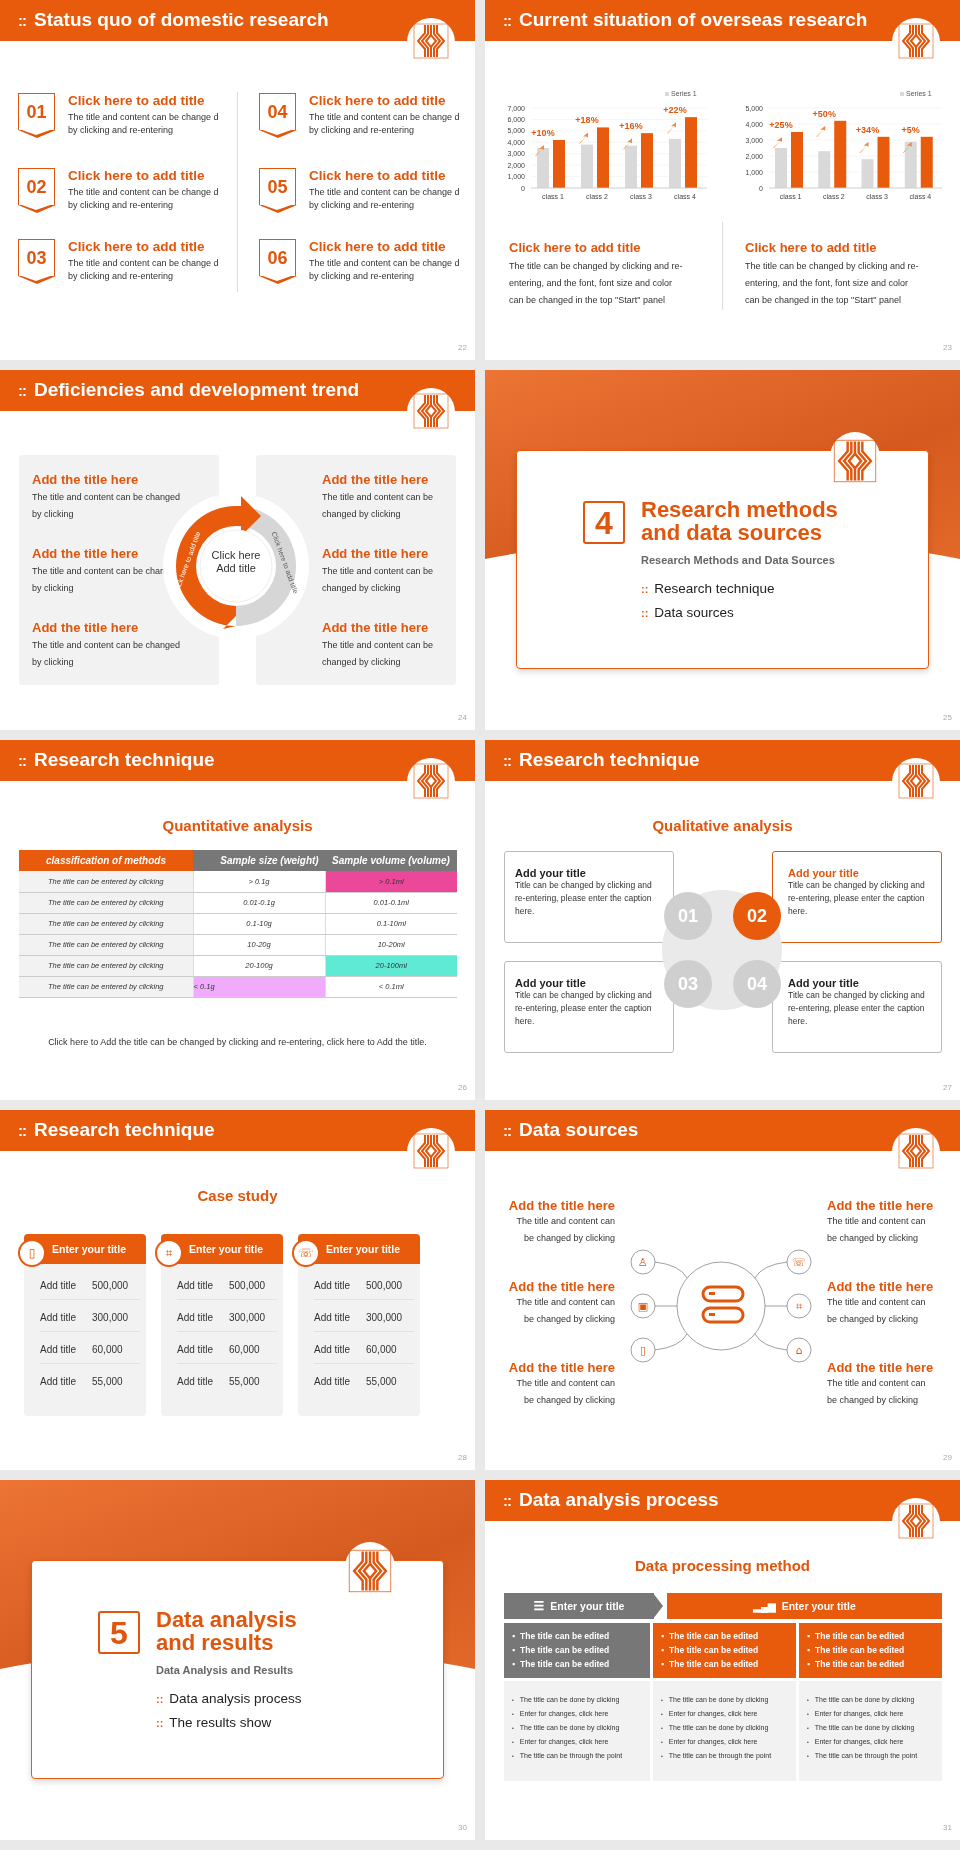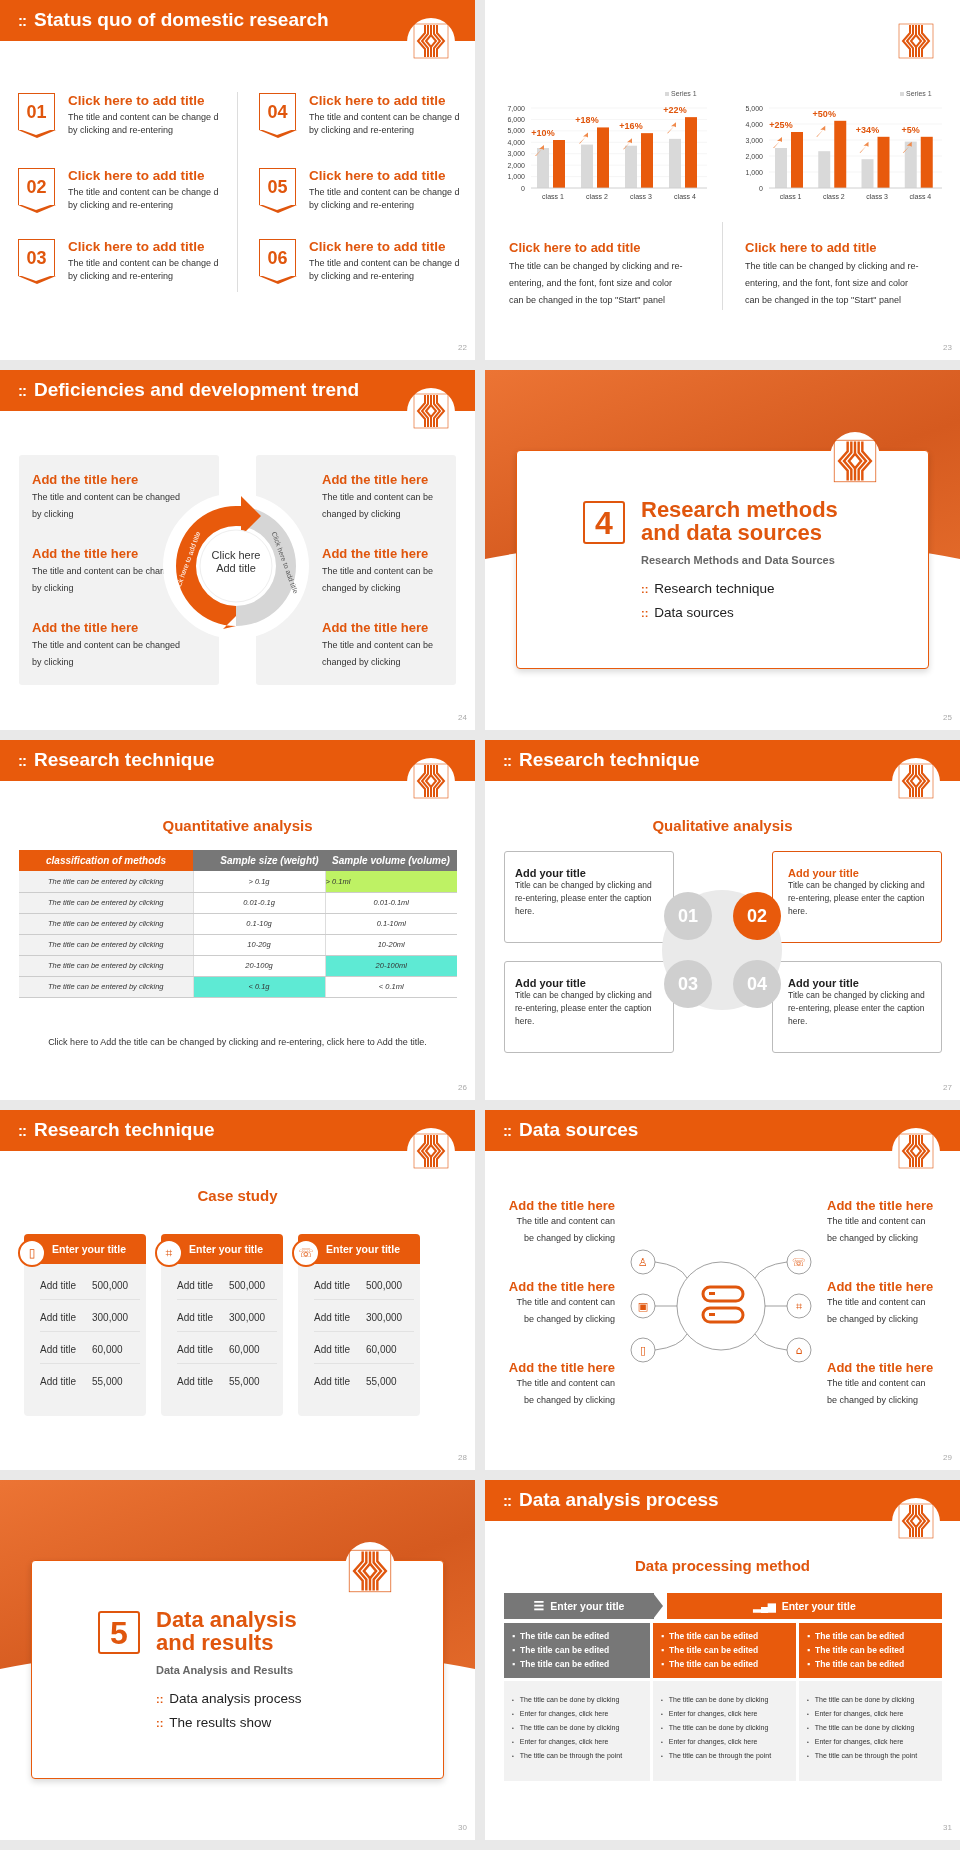--- a/index.html
+++ b/index.html
@@ -74,20 +74,21 @@
     </div>
   <div class="s22item" style="left:259px;top:239px;">
       <div class="s22badge">06</div>
       <div class="s22title">Click here to add title</div>
       <div class="s22text">The title and content can be change d by clicking and re-entering</div>
     </div>
   <div class="pnum">22</div>
 </div>
 
 <div class="slide" style="left:485px;top:0;">
+  <div class="hdr"><span class="dots">::</span><span>Current situation of overseas research</span></div>
   <div class="logo">
       <svg width="36" height="36" viewBox="0 0 36 36">
         <rect x="1" y="1" width="34" height="34" fill="none" stroke="#e0560d" stroke-width="0.6"></rect>
         <g fill="none" stroke="#e0560d" stroke-width="2">
           <path d="M12 2 V10 L5 18 L12 26 V34"></path>
           <path d="M24 2 V10 L31 18 L24 26 V34"></path>
           <path d="M15 2 V11 L9 18 L15 25 V34"></path>
           <path d="M21 2 V11 L27 18 L21 25 V34"></path>
           <path d="M18 2 V12"></path>
           <path d="M18 24 V34"></path>
@@ -292,21 +293,21 @@
         <tr style="height:21px;">
       <th style="background:#e85a0c;color:#fff;font-size:10px;width:174px;">classification of methods</th>
       <th style="background:#777;color:#fff;font-size:10px;width:132px;padding-left:21px;">Sample size (weight)</th>
       <th style="background:#777;color:#fff;font-size:10px;">Sample volume (volume)</th>
     </tr>
       </thead>
     <tbody id="s26body">
         <tr style="height: 21px;">
           <td style="text-align: center; border-bottom: 1px solid rgb(204, 204, 204); border-right: 1px solid rgb(221, 221, 221); background: rgb(242, 242, 242);">The title can be entered by clicking</td>
           <td style="text-align: center; border-bottom: 1px solid rgb(204, 204, 204); border-right: 1px solid rgb(221, 221, 221); background: rgb(255, 255, 255);">&gt; 0.1g</td>
-          <td style="border-bottom: 1px solid rgb(204, 204, 204); border-right: none; background: #bef264;">&gt; 0.1ml</td>
+          <td style="text-align: center; border-bottom: 1px solid rgb(204, 204, 204); border-right: none; background: #ec4899;">&gt; 0.1ml</td>
         </tr>
         <tr style="height: 21px;">
           <td style="text-align: center; border-bottom: 1px solid rgb(204, 204, 204); border-right: 1px solid rgb(221, 221, 221); background: rgb(242, 242, 242);">The title can be entered by clicking</td>
           <td style="text-align: center; border-bottom: 1px solid rgb(204, 204, 204); border-right: 1px solid rgb(221, 221, 221); background: rgb(255, 255, 255);">0.01-0.1g</td>
           <td style="text-align: center; border-bottom: 1px solid rgb(204, 204, 204); border-right: none; background: rgb(255, 255, 255);">0.01-0.1ml</td>
         </tr>
         <tr style="height: 21px;">
           <td style="text-align: center; border-bottom: 1px solid rgb(204, 204, 204); border-right: 1px solid rgb(221, 221, 221); background: rgb(242, 242, 242);">The title can be entered by clicking</td>
           <td style="text-align: center; border-bottom: 1px solid rgb(204, 204, 204); border-right: 1px solid rgb(221, 221, 221); background: rgb(255, 255, 255);">0.1-10g</td>
           <td style="text-align: center; border-bottom: 1px solid rgb(204, 204, 204); border-right: none; background: rgb(255, 255, 255);">0.1-10ml</td>
@@ -316,21 +317,21 @@
           <td style="text-align: center; border-bottom: 1px solid rgb(204, 204, 204); border-right: 1px solid rgb(221, 221, 221); background: rgb(255, 255, 255);">10-20g</td>
           <td style="text-align: center; border-bottom: 1px solid rgb(204, 204, 204); border-right: none; background: rgb(255, 255, 255);">10-20ml</td>
         </tr>
         <tr style="height: 21px;">
           <td style="text-align: center; border-bottom: 1px solid rgb(204, 204, 204); border-right: 1px solid rgb(221, 221, 221); background: rgb(242, 242, 242);">The title can be entered by clicking</td>
           <td style="text-align: center; border-bottom: 1px solid rgb(204, 204, 204); border-right: 1px solid rgb(221, 221, 221); background: rgb(255, 255, 255);">20-100g</td>
           <td style="text-align: center; border-bottom: 1px solid rgb(204, 204, 204); border-right: none; background: #5eead4;">20-100ml</td>
         </tr>
         <tr style="height: 21px;">
           <td style="text-align: center; border-bottom: 1px solid rgb(204, 204, 204); border-right: 1px solid rgb(221, 221, 221); background: rgb(242, 242, 242);">The title can be entered by clicking</td>
-          <td style="text-align: center; border-bottom: 1px solid rgb(204, 204, 204); border-right: 1px solid rgb(221, 221, 221); background: #5eead4;">&lt; 0.1g</td>
+          <td style="border-bottom: 1px solid rgb(204, 204, 204); border-right: 1px solid rgb(221, 221, 221); background: #f0abfc;">&lt; 0.1g</td>
           <td style="text-align: center; border-bottom: 1px solid rgb(204, 204, 204); border-right: none; background: rgb(255, 255, 255);">&lt; 0.1ml</td>
         </tr>
       </tbody>
   </table>
   <div style="position:absolute;left:0;top:297px;width:475px;text-align:center;font-size:9px;color:#333;">Click here to Add the title can be changed by clicking and re-entering, click here to Add the title.</div>
   <div class="pnum">26</div>
 </div>
 
 <div class="slide" style="left:485px;top:740px;">
   <div class="hdr"><span class="dots">::</span><span>Research technique</span></div>

